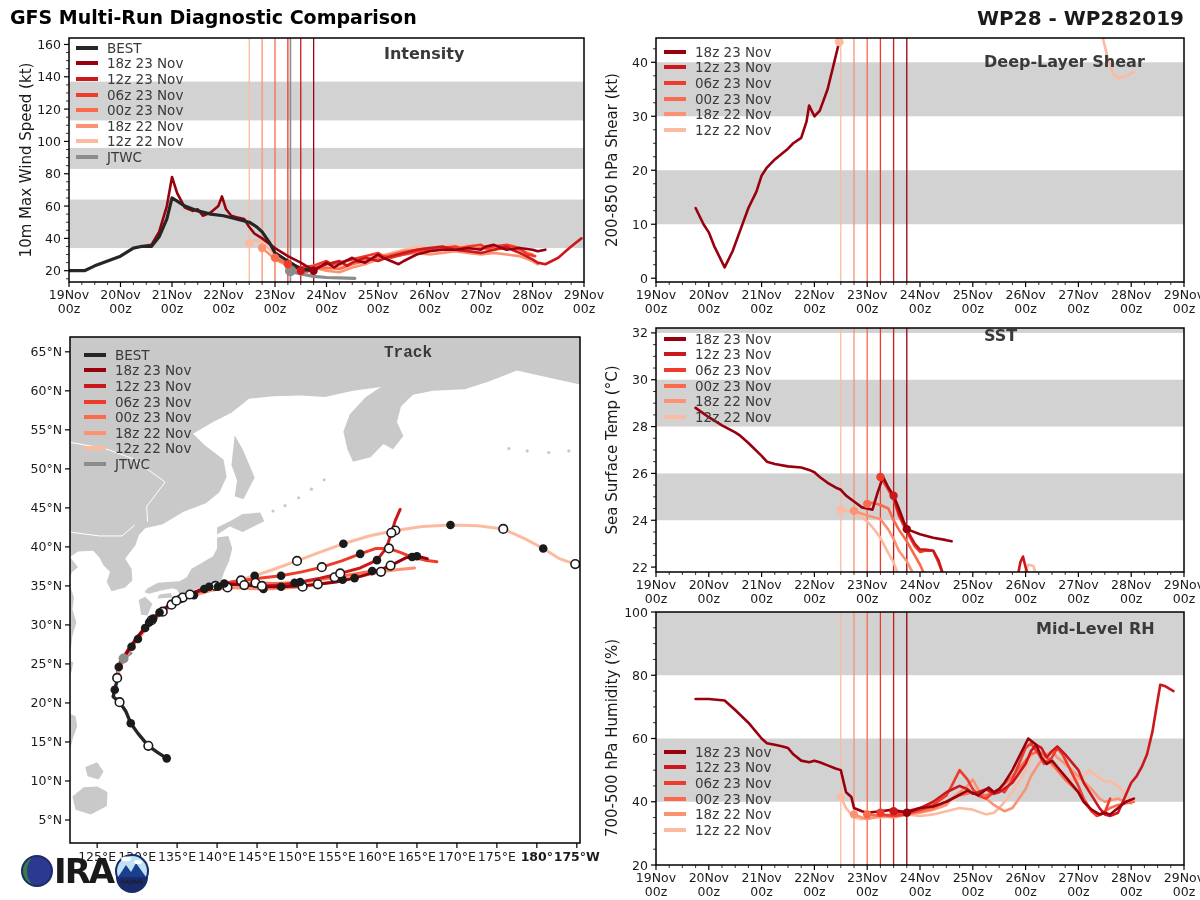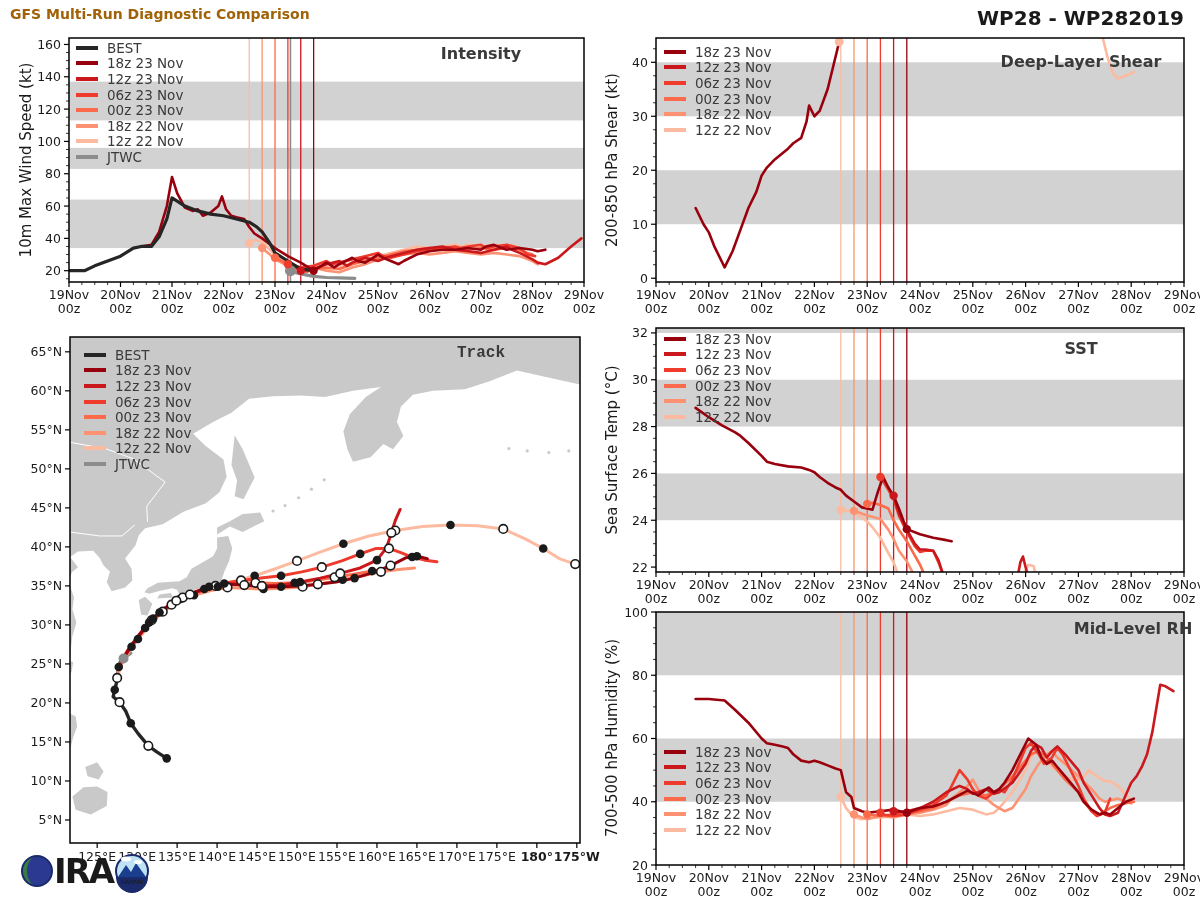--- a/index.html
+++ b/index.html
@@ -1,20 +1,20 @@
 <!DOCTYPE html>
 <html><head>
 <meta charset="utf-8">
 <style>
   html,body{margin:0;padding:0;background:#ffffff;}
   body{width:1200px;height:900px;position:relative;font-family:"DejaVu Sans",sans-serif;color:#1a1a1a;overflow:hidden;}
   #plot{position:absolute;left:0;top:0;}
-  .hdr-title{position:absolute;left:10px;top:6px;font-size:14px;font-weight:bold;color:#a16207;}
+  .hdr-title{position:absolute;left:10px;top:6px;font-size:19px;font-weight:bold;color:#000000;}
   .hdr-storm{position:absolute;right:16px;top:6px;font-size:20px;font-weight:bold;color:#1a1a1a;}
-  .panel-title{position:absolute;font-size:16px;font-weight:bold;color:#3a3a3a;text-align:center;}
+  .panel-title{position:absolute;font-size:16px;font-weight:bold;color:#3a3a3a;text-align:left;}
   .ylab{position:absolute;width:260px;height:18px;font-size:15px;color:#1a1a1a;text-align:center;transform:rotate(-90deg);}
   .legend{position:absolute;display:flex;flex-direction:column;justify-content:flex-end;}
   .legend .row{display:flex;align-items:center;height:15.6px;}
   .legend .sw{width:22px;height:4px;margin-right:9px;flex:none;}
   .legend .lb{font-size:13.5px;color:#3a3a3a;white-space:nowrap;}
   svg text{font-family:"DejaVu Sans",sans-serif;fill:#1a1a1a;}
   .logo{position:absolute;left:20px;top:845px;width:150px;height:52px;}
 </style>
 </head>
 <body>
@@ -646,21 +646,21 @@
       <line x1="65" y1="351.8249807247495" x2="70" y2="351.8249807247495" stroke="#000000" stroke-width="1.2"></line>
       <text x="62" y="356.3249807247495" font-size="12.5" text-anchor="end">65°N</text>
     </g>
     <clipPath id="clip5">
       <rect x="70" y="337" width="510" height="506"></rect>
     </clipPath>
   </svg>
 
 <div class="panel-title" style="left:384px;top:44px;width:194px;">Intensity</div>
 <div class="panel-title" style="left:984px;top:44px;width:194px;margin-top:8px;">Deep-Layer Shear</div>
-<div class="panel-title" style="left:984px;top:339px;width:194px;">SST</div>
+<div class="panel-title" style="left:984px;top:326px;width:194px;">SST</div>
 <div class="panel-title" style="left:1036px;top:619px;width:194px;">Mid-Level RH</div>
 <div class="panel-title" style="left:384px;top:344px;width:194px;font-family:Liberation Mono, monospace;">Track</div>
 
 <div class="ylab" style="left:-104px;top:151px;">10m Max Wind Speed (kt)</div>
 <div class="ylab" style="left:482px;top:151px;">200-850 hPa Shear (kt)</div>
 <div class="ylab" style="left:482px;top:441px;">Sea Surface Temp (°C)</div>
 <div class="ylab" style="left:482px;top:729px;">700-500 hPa Humidity (%)</div>
 
 <div id="legend-layer">
     <div class="legend" style="left: 76px; top: 40px;">

